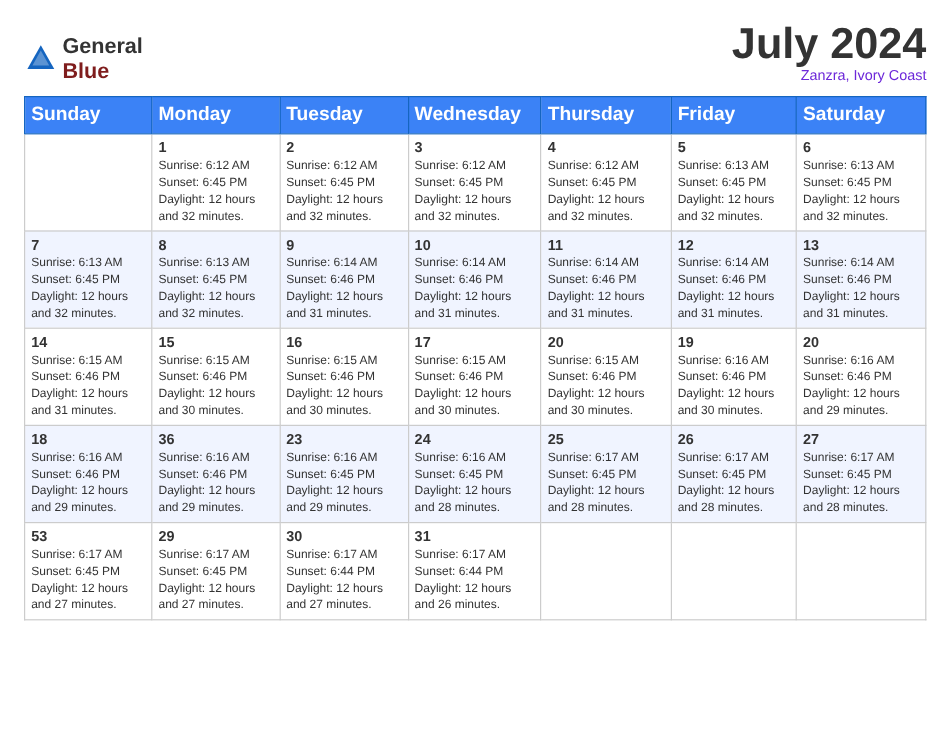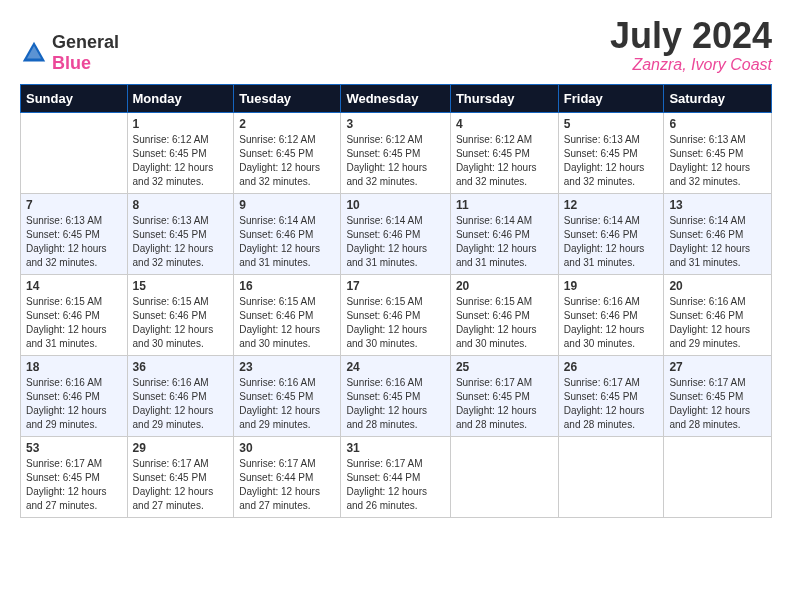--- a/index.html
+++ b/index.html
@@ -28,51 +28,50 @@
       gap: 4px;
     }
     .logo-text-general {
       font-size: 18px;
       font-weight: bold;
       color: #333;
     }
     .logo-text-blue {
       font-size: 18px;
       font-weight: bold;
-      color: #ec4899;
+      color: #7f1d1d;
     }
     .logo-icon {
       width: 28px;
       height: 28px;
     }
     .title-block {
       text-align: right;
     }
     .main-title {
       font-size: 36px;
       font-weight: bold;
       color: #333;
       line-height: 1.1;
     }
     .subtitle {
-      font-size: 16px;
-      color: #ec4899;
-      font-style: italic;
+      font-size: 12px;
+      color: #6d28d9;
     }
     table {
       width: 100%;
       border-collapse: collapse;
       font-size: 10.5px;
     }
     thead tr th {
-      background-color: #0f172a;
+      background-color: #3b82f6;
       color: #fff;
       text-align: left;
       padding: 6px 5px;
-      font-size: 13px;
+      font-size: 16px;
       font-weight: bold;
       border: 1px solid #1565c0;
     }
     tbody tr td {
       border: 1px solid #ccc;
       vertical-align: top;
       padding: 4px 5px;
       height: 80px;
       width: 113px;
     }

